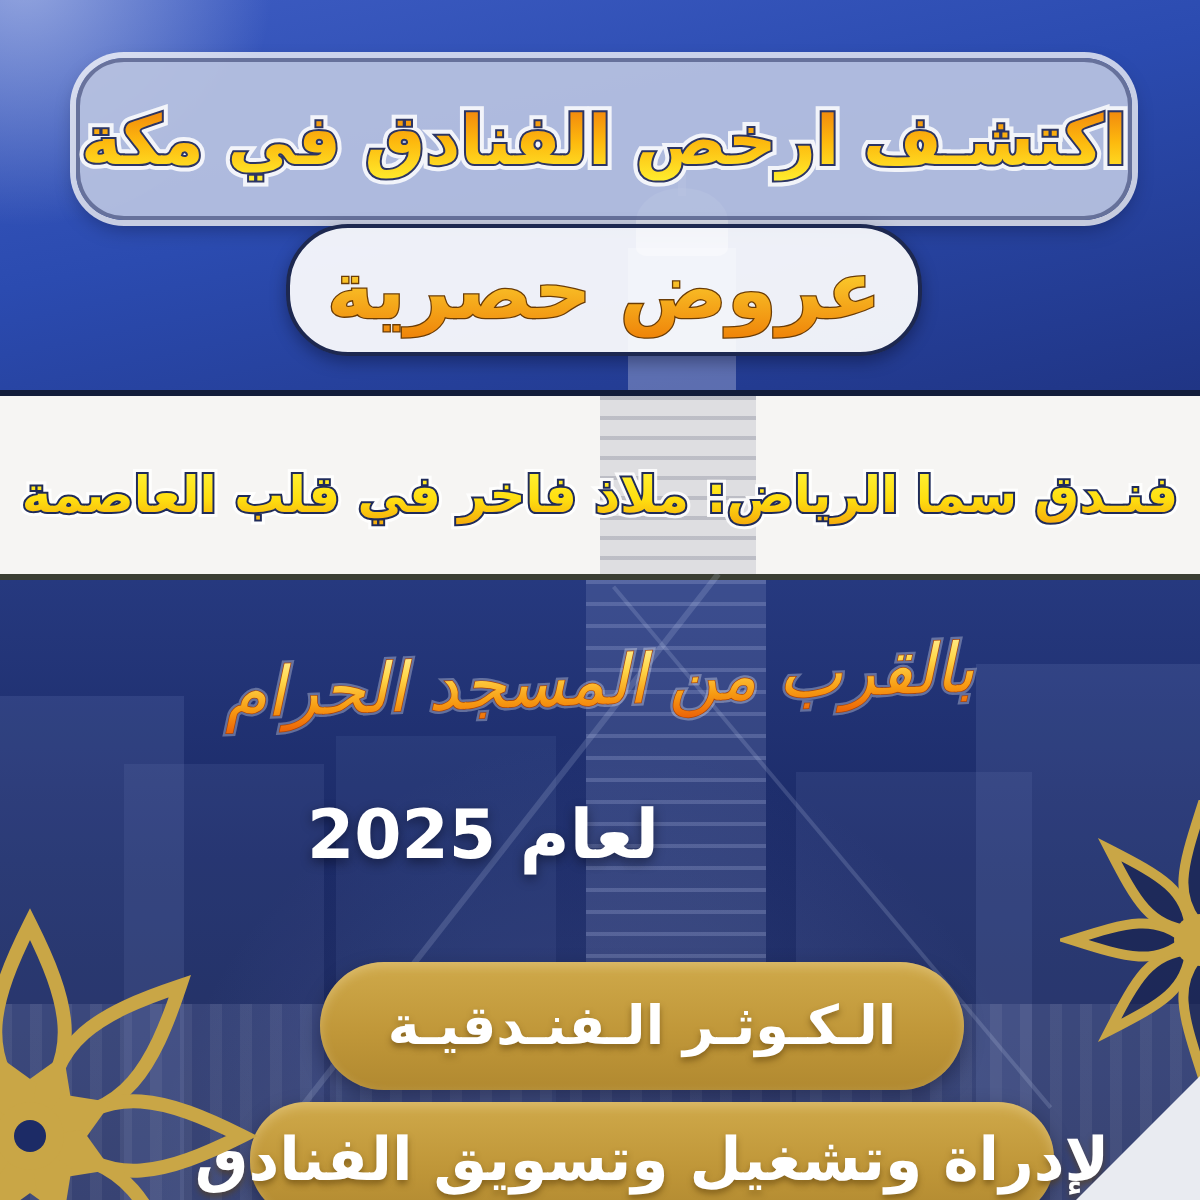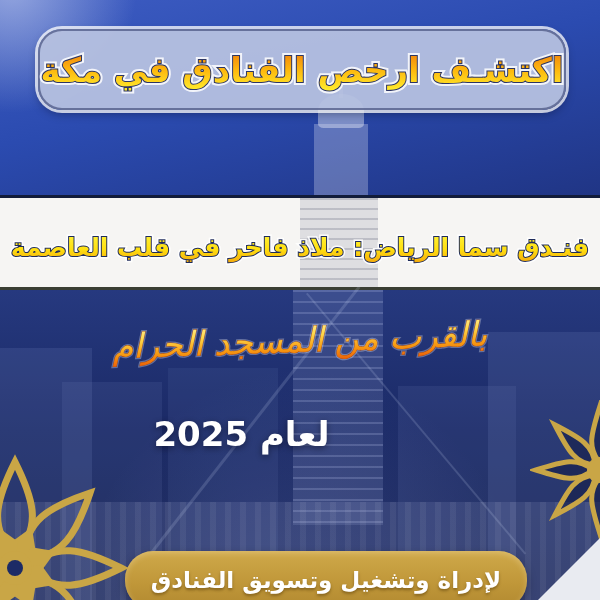--- a/index.html
+++ b/index.html
@@ -78,37 +78,37 @@
   }
   .beam{position:absolute;background:rgba(220,228,255,.16);transform-origin:top left;}
   .beam1{left:358px;top:-4px;width:3px;height:350px;transform:rotate(38deg);}
   .beam2{left:306px;top:4px;width:2px;height:340px;transform:rotate(-40deg);}
   .calligraphy-wrap{
     position:absolute;left:0;top:4px;width:600px;height:96px;
     display:flex;align-items:center;justify-content:center;
   }
   .call-svg{width:524px;height:92px;overflow:visible;}
   .year{
-    position:absolute;left:0;top:122px;width:483px;height:44px;
+    position:absolute;left:0;top:106px;width:483px;height:44px;
     text-align:center;color:#ffffff;font-weight:bold;font-size:34px;line-height:44px;
     text-shadow:0 2px 6px rgba(0,0,10,.45);
   }
   .gold-pill{
     position:absolute;border-radius:32px;
     background:linear-gradient(180deg,#cfa94a 0%,#c09739 55%,#b18930 100%);
     box-shadow:inset 0 2px 6px rgba(255,240,200,.30), 0 4px 10px rgba(0,0,20,.35);
     display:flex;align-items:center;justify-content:center;
   }
   .pill-name{left:160px;top:191px;width:322px;height:64px;}
   .pill-tag{left:125px;top:261px;width:402px;height:58px;border-radius:28px;}
   .gold-text{
     color:#ffffff;font-weight:bold;font-size:27px;white-space:nowrap;
     text-shadow:0 2px 3px rgba(90,60,10,.55);
   }
-  .gold-text.tag{font-size:23px;}
+  .gold-text.tag{font-size:30px;}
   
   .mandala{position:absolute;left:-105px;top:158px;width:240px;height:240px;}
   .star{position:absolute;right:-70px;top:110px;width:140px;height:140px;}
   .corner-fold{
     position:absolute;right:0;bottom:0;width:0;height:0;z-index:6;
     border-left:62px solid transparent;border-bottom:62px solid #e9ebf1;
   }
   
   text{font-family:"DejaVu Sans",sans-serif;}
   .t-halo{font-weight:bold;font-size:34px;fill:#ffffff;stroke:#ffffff;stroke-width:6;opacity:.85;}
@@ -154,20 +154,25 @@
     <div class="ghost-dome"></div>
     <div class="ghost-col-top"></div>
 
     <div class="headline-pill">
       <svg class="headline-svg" viewBox="0 0 520 72">
         <text class="t-halo" x="260" y="48" text-anchor="middle">اكتشـف ارخص الفنادق في مكة</text>
         <text class="t-head" x="260" y="48" text-anchor="middle">اكتشـف ارخص الفنادق في مكة</text>
       </svg>
     </div>
 
+    <div class="offer-pill">
+      <svg class="offer-svg" viewBox="0 0 306 60">
+        <text class="t-offer" x="153" y="44" text-anchor="middle">عروض حصرية</text>
+      </svg>
+    </div>
   </div>
 
   <div class="sep sep1"></div>
 
   <div class="band">
     <div class="ghost-col-band"></div>
     <svg class="band-svg" viewBox="0 0 584 80">
       <text class="t-bandhalo" x="292" y="49" text-anchor="middle">فنـدق سما الرياض: ملاذ فاخر في قلب العاصمة</text>
       <text class="t-band" x="292" y="49" text-anchor="middle">فنـدق سما الرياض: ملاذ فاخر في قلب العاصمة</text>
     </svg>
@@ -188,20 +193,23 @@
 
     <div class="calligraphy-wrap">
       <svg class="call-svg" viewBox="0 0 524 92">
         <text class="t-callhalo" x="262" y="56" text-anchor="middle" transform="rotate(-2 262 56)">بالقرب من المسجد الحرام</text>
         <text class="t-call" x="262" y="56" text-anchor="middle" transform="rotate(-2 262 56)">بالقرب من المسجد الحرام</text>
       </svg>
     </div>
 
     <div class="year" dir="rtl">لعام 2025</div>
 
+    <div class="gold-pill pill-name">
+      <div class="gold-text" dir="rtl">الـكـوثـر الـفنـدقيـة</div>
+    </div>
 
     <div class="gold-pill pill-tag">
       <div class="gold-text tag" dir="rtl">لإدراة وتشغيل وتسويق الفنادق</div>
     </div>
 
     <svg class="mandala" viewBox="0 0 240 240">
       <defs>
         <path id="mpetal" d="M120 14 C139 52 147 80 120 107 C93 80 101 52 120 14 Z"></path>
         <path id="mdiamond" d="M120 76 L133 97 L120 118 L107 97 Z"></path>
       </defs>

